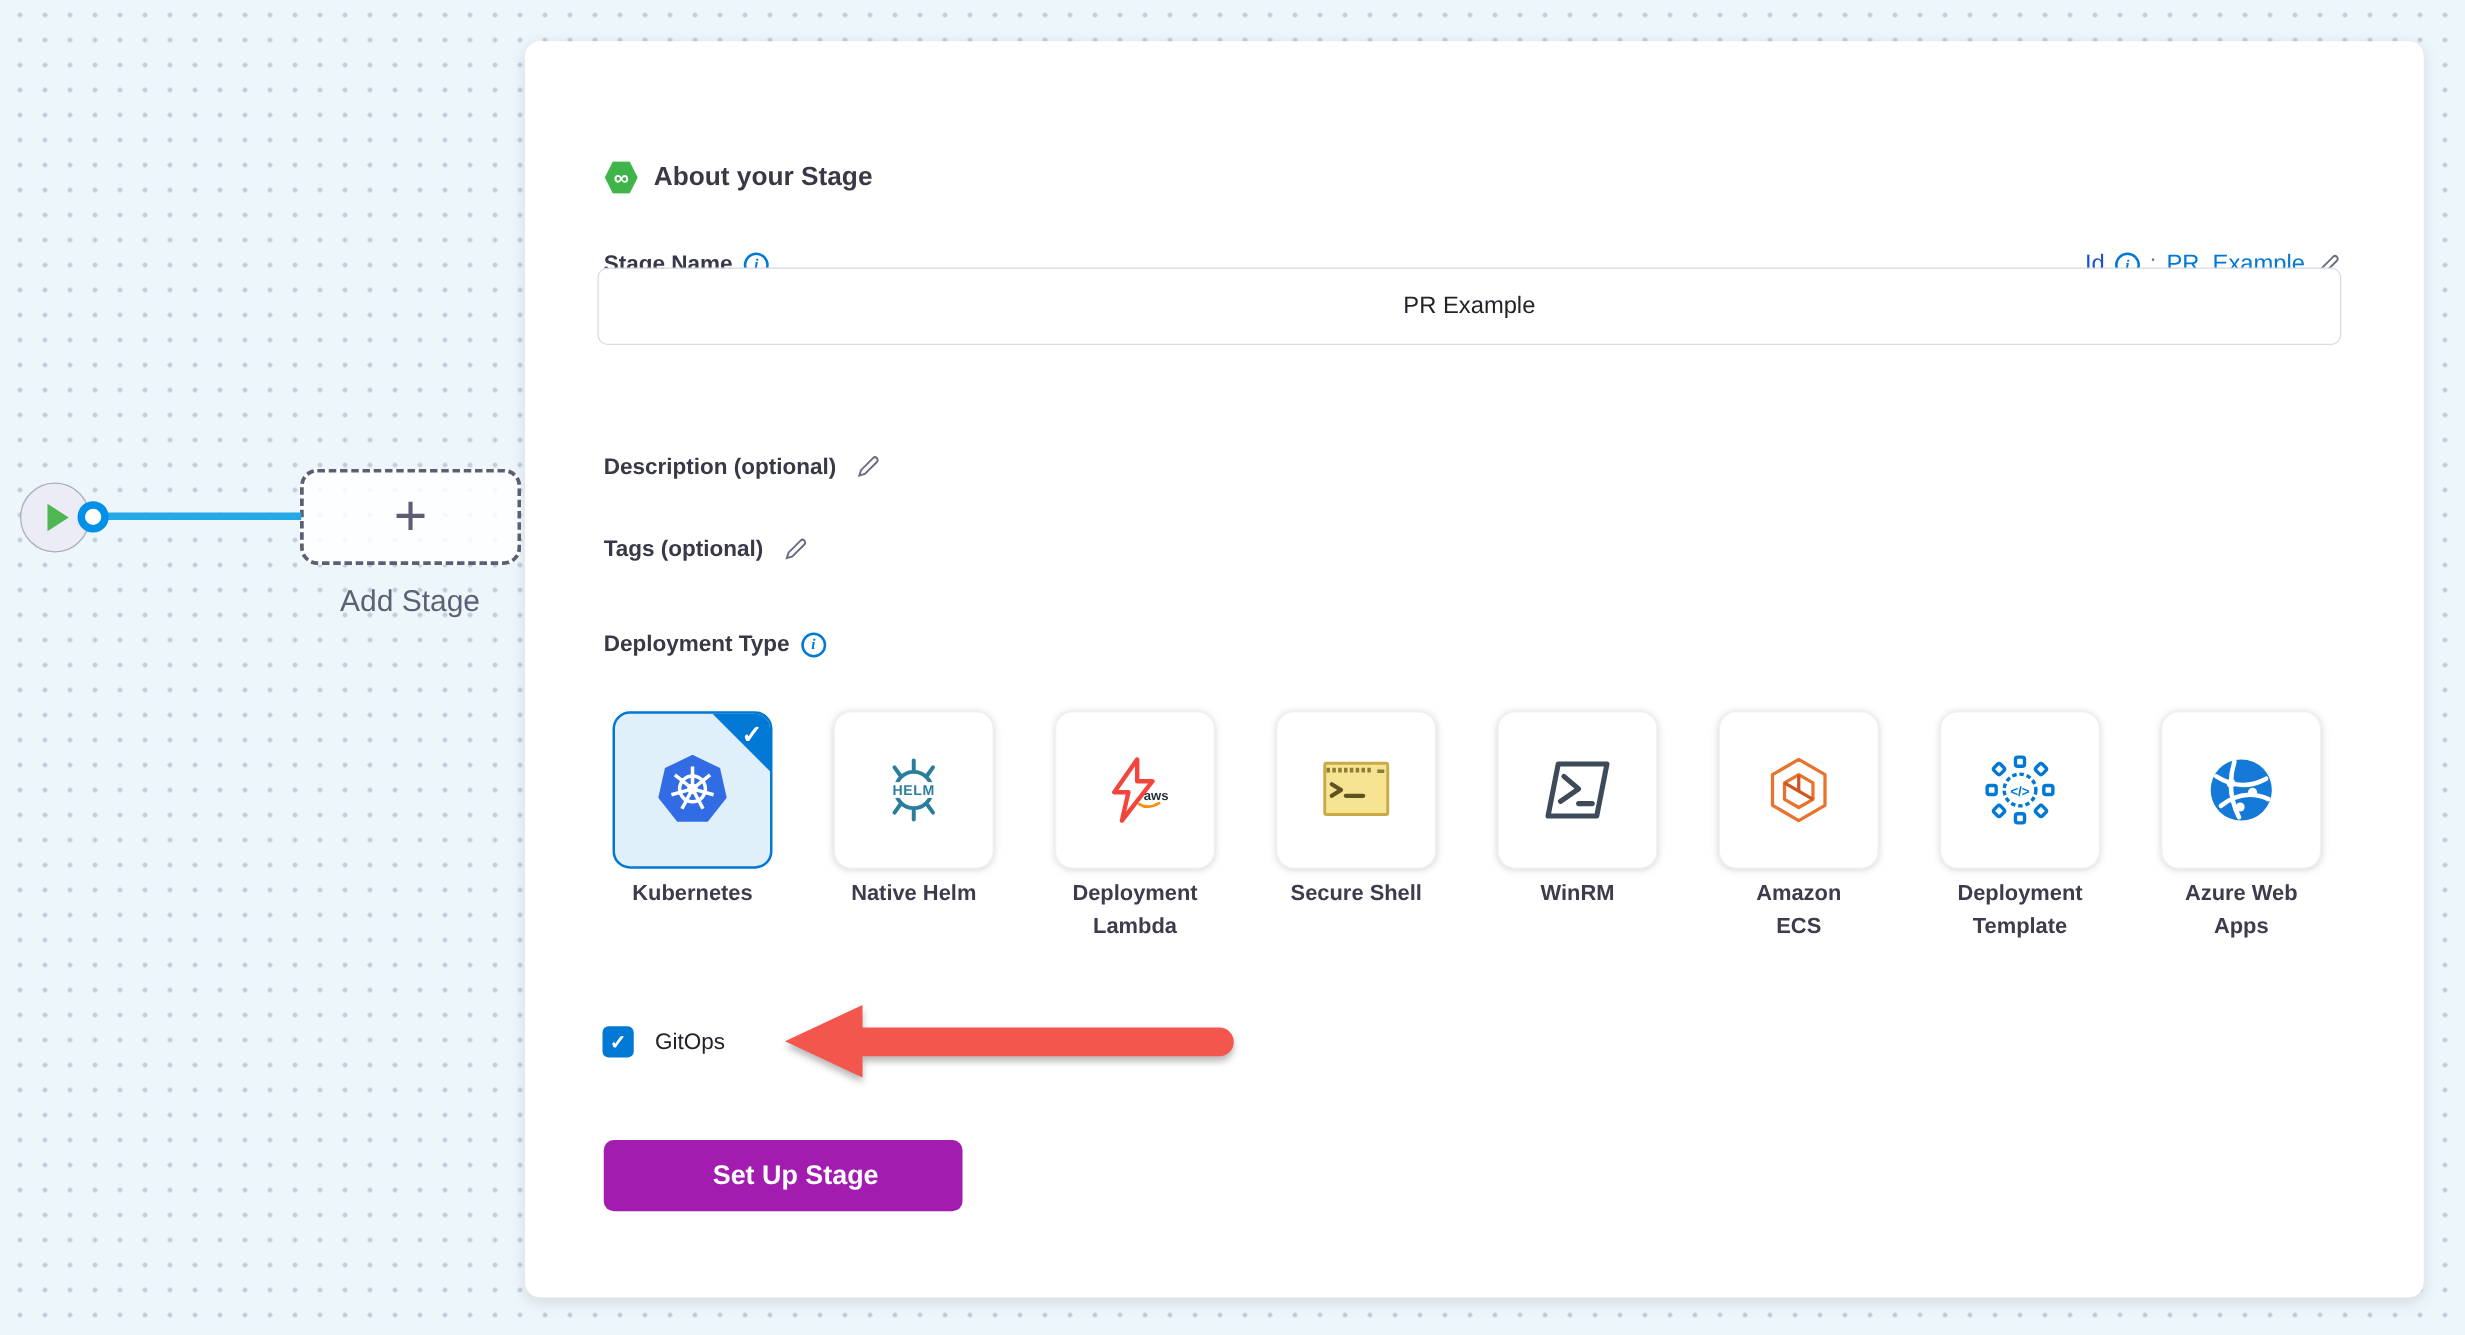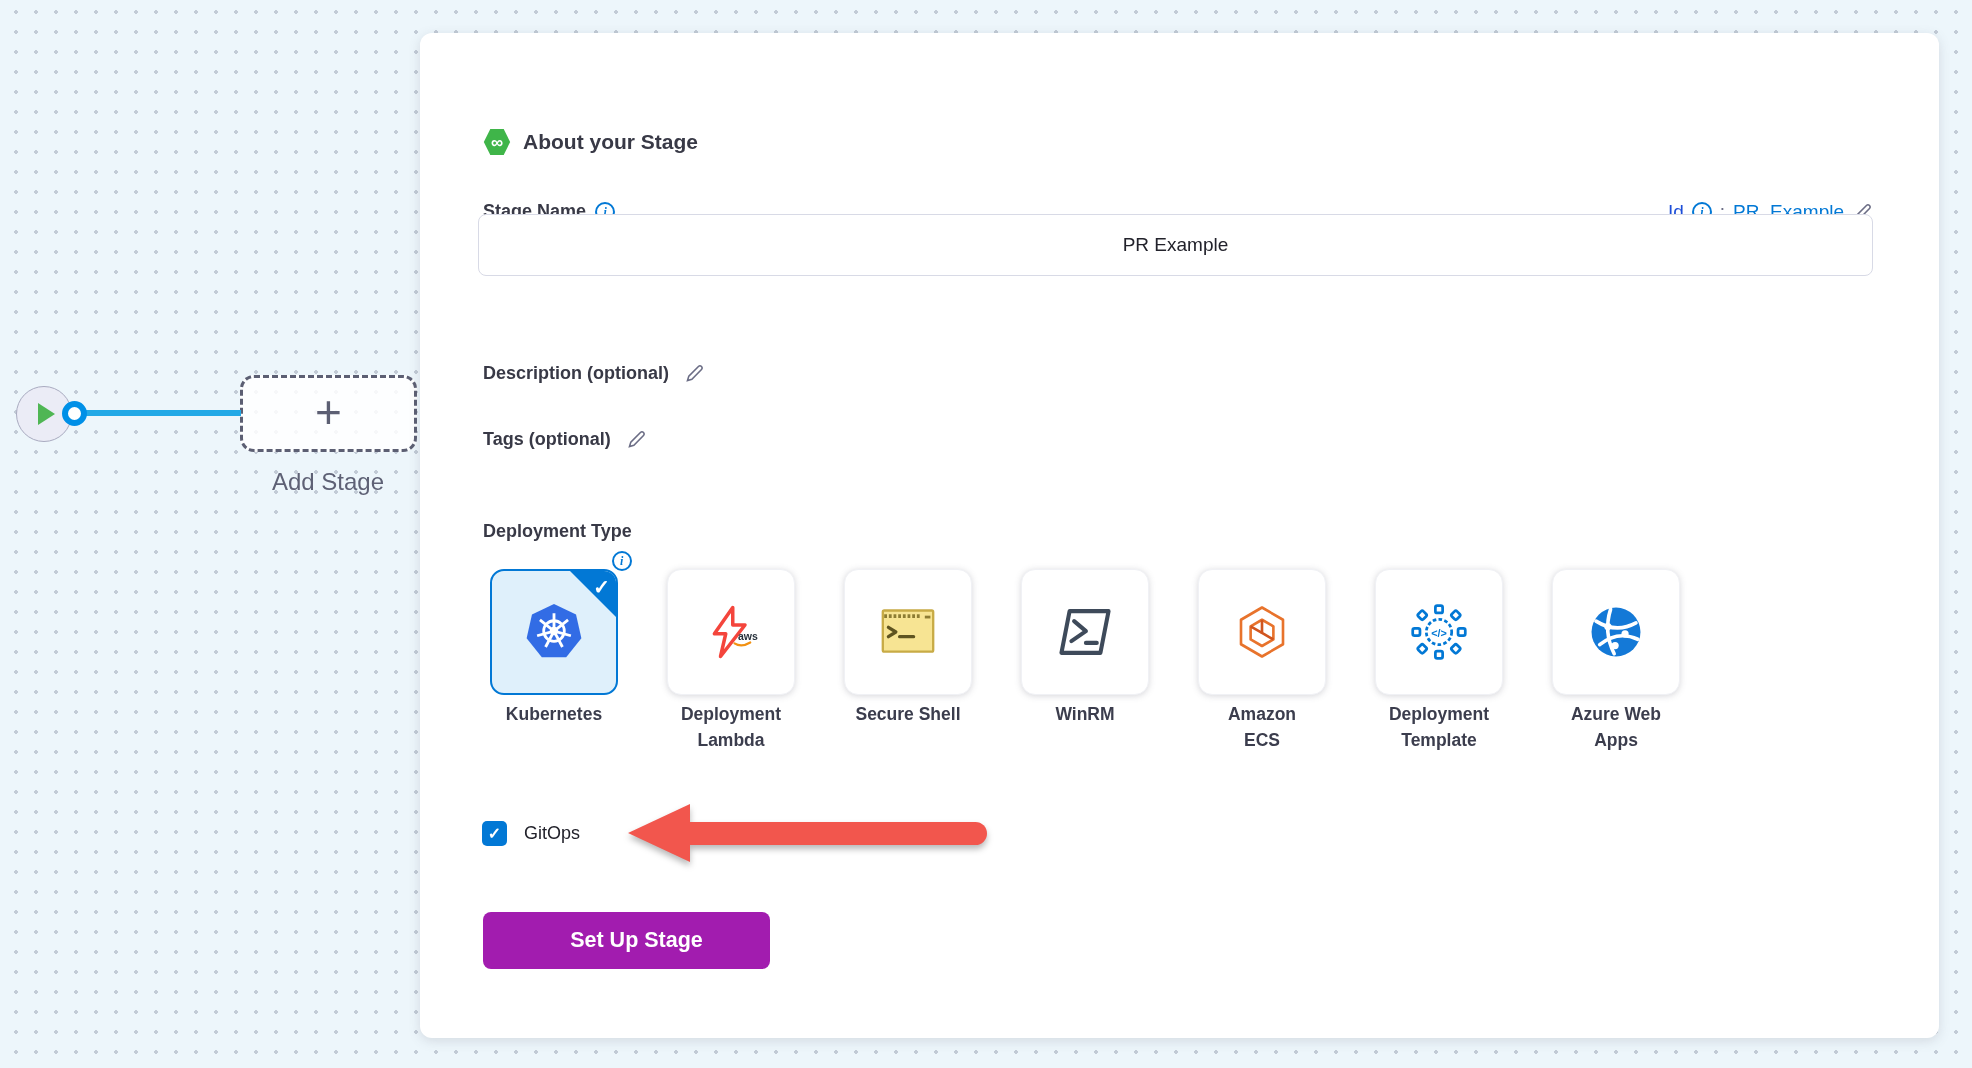--- a/index.html
+++ b/index.html
@@ -58,21 +58,21 @@
     position:absolute; left:63px; top:95px; display:flex; align-items:center; gap:12px;
   }
   .cd-hex{
     width:28px; height:28px; background:#3fb549; color:#fff;
     clip-path:polygon(26% 4%, 74% 4%, 97% 50%, 74% 96%, 26% 96%, 3% 50%);
     display:flex; align-items:center; justify-content:center;
     font-size:17px; font-weight:bold; line-height:1;
   }
   .card-title{ font-size:21px; font-weight:700; color:#383946; }
 
-  .field-label-row{ position:absolute; display:flex; align-items:flex-end; gap:9px; }
+  .field-label-row{ position:absolute; display:flex; align-items:center; gap:9px; }
   .field-label{ font-size:18px; font-weight:700; color:#383946; }
   .info-icon{
     display:inline-flex; width:20px; height:20px; border-radius:50%;
     border:2px solid #0278d5; color:#0278d5; align-items:center; justify-content:center;
     font-size:12px; font-weight:700; font-family:"Liberation Serif",serif; font-style:italic;
   }
   .pencil{ width:21px; height:21px; display:inline-block; }
 
   .id-row{
     position:absolute; right:66px; top:168px; display:flex; align-items:center; gap:8px;
@@ -205,21 +205,21 @@
 
   <div class="field-label-row" style="left:63px; top:396px;">
     <span class="field-label">Tags (optional)</span>
     <span class="pencil" style="margin-left:6px;">
       <svg viewBox="0 0 24 24" width="21" height="21" fill="none" stroke="#6b6d85" stroke-width="1.8">
         <path d="M4 20 L5.5 15 L16.5 4 C17.5 3 19 3 20 4 C21 5 21 6.5 20 7.5 L9 18.5 Z"></path>
       </svg>
     </span>
   </div>
 
-  <div class="field-label-row" style="left:63px; top:488px;flex-direction:column;">
+  <div class="field-label-row" style="left:63px; top:472px;">
     <span class="field-label">Deployment Type</span>
     <span class="info-icon">i</span>
   </div>
 
   <div class="tiles">
 
     <div class="tile-cell">
       <div class="tile selected">
         <svg viewBox="0 0 64 64" width="60" height="60">
           <polygon points="32,2 55.5,13.3 61.2,38.7 45,59 19,59 2.8,38.7 8.5,13.3" fill="#326ce5"></polygon>
@@ -234,20 +234,38 @@
             <line x1="32" y1="31" x2="17" y2="19"></line>
           </g>
           <circle cx="32" cy="31" r="4.5" fill="#ffffff"></circle>
         </svg>
         <div class="corner"></div>
         <div class="corner-check">✓</div>
       </div>
       <div class="tile-label">Kubernetes</div>
     </div>
 
+    <div class="tile-cell">
+      <div class="tile">
+        <svg viewBox="0 0 64 64" width="58" height="58">
+          <g stroke="#2a7e9c" stroke-width="3.5" fill="none" stroke-linecap="round">
+            <circle cx="32" cy="32" r="16"></circle>
+            <line x1="32" y1="6" x2="32" y2="14"></line>
+            <line x1="15" y1="12" x2="20" y2="19"></line>
+            <line x1="49" y1="12" x2="44" y2="19"></line>
+            <line x1="32" y1="50" x2="32" y2="58"></line>
+            <line x1="15" y1="52" x2="20" y2="45"></line>
+            <line x1="49" y1="52" x2="44" y2="45"></line>
+          </g>
+          <rect x="10" y="25" width="44" height="14" fill="#ffffff"></rect>
+          <text x="32" y="36.5" text-anchor="middle" font-family="Liberation Sans, sans-serif" font-size="12.5" font-weight="bold" fill="#2a7e9c" letter-spacing="0.5">HELM</text>
+        </svg>
+      </div>
+      <div class="tile-label">Native Helm</div>
+    </div>
 
     <div class="tile-cell w112">
       <div class="tile">
         <svg viewBox="0 0 64 64" width="56" height="56">
           <path d="M34 4 L13 34 L26 34 L20 60 L48 24 L34 24 Z" fill="none" stroke="#f4453c" stroke-width="4" stroke-linejoin="round"></path>
           <text x="40" y="41" font-family="Liberation Sans, sans-serif" font-size="12" font-weight="bold" fill="#27303b">aws</text>
           <path d="M36 45 Q44 50 54 44" fill="none" stroke="#f29111" stroke-width="2.5" stroke-linecap="round"></path>
         </svg>
       </div>
       <div class="tile-label">Deployment Lambda</div>

